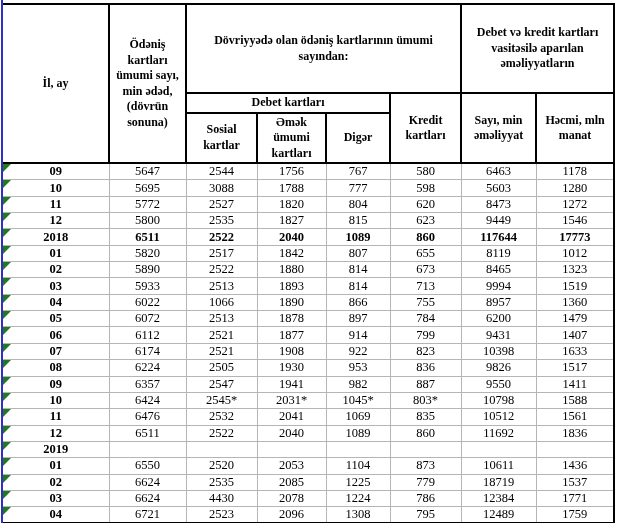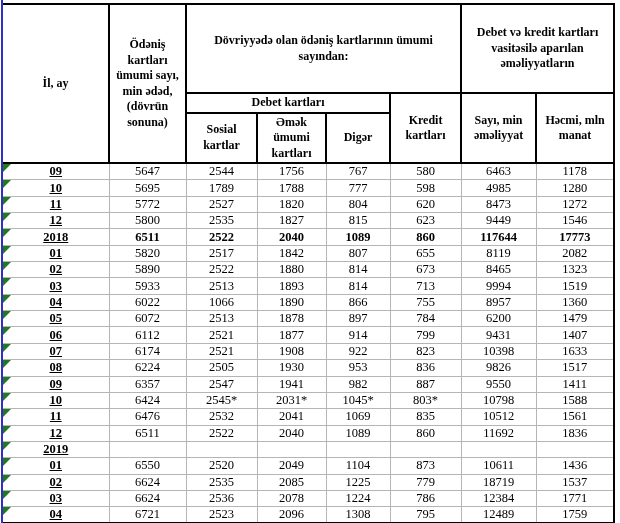--- a/index.html
+++ b/index.html
@@ -45,21 +45,21 @@
     border: 1px solid #b5b5b5;
     border-top: 1px solid #c2c2c2;
     font-size: 12.5px;
     text-align: center;
     vertical-align: middle;
     height: 16.35px;
     padding: 0 2px;
     white-space: nowrap;
     overflow: hidden;
   }
-  tbody td:first-child { border-left: none; text-decoration: underline; }
+  tbody td:first-child { border-left: none; }
   tbody td.label-cell { font-weight: bold; position: relative; }
   tbody tr.bold-row td { font-weight: bold; }
   .flag {
     position: absolute;
     left: 0; top: 0;
     width: 0; height: 0;
     border-top: 8px solid #217a21;
     border-right: 8px solid transparent;
   }
 </style>
@@ -106,25 +106,25 @@
     <td class="val">2544</td>
     <td class="val">1756</td>
     <td class="val">767</td>
     <td class="val">580</td>
     <td class="val">6463</td>
     <td class="val">1178</td>
   </tr>
         <tr>
     <td class="label-cell"><span class="flag"></span><span class="lbl">10</span></td>
     <td class="val">5695</td>
-    <td class="val">1789</td>
+    <td class="val">3088</td>
     <td class="val">1788</td>
     <td class="val">777</td>
     <td class="val">598</td>
-    <td class="val">4985</td>
+    <td class="val">5603</td>
     <td class="val">1280</td>
   </tr>
         <tr>
     <td class="label-cell"><span class="flag"></span><span class="lbl">11</span></td>
     <td class="val">5772</td>
     <td class="val">2527</td>
     <td class="val">1820</td>
     <td class="val">804</td>
     <td class="val">620</td>
     <td class="val">8473</td>
@@ -151,21 +151,21 @@
     <td class="val">17773</td>
   </tr>
         <tr>
     <td class="label-cell"><span class="flag"></span><span class="lbl">01</span></td>
     <td class="val">5820</td>
     <td class="val">2517</td>
     <td class="val">1842</td>
     <td class="val">807</td>
     <td class="val">655</td>
     <td class="val">8119</td>
-    <td class="val">2082</td>
+    <td class="val">1012</td>
   </tr>
         <tr>
     <td class="label-cell"><span class="flag"></span><span class="lbl">02</span></td>
     <td class="val">5890</td>
     <td class="val">2522</td>
     <td class="val">1880</td>
     <td class="val">814</td>
     <td class="val">673</td>
     <td class="val">8465</td>
     <td class="val">1323</td>
@@ -277,40 +277,40 @@
     <td class="val"></td>
     <td class="val"></td>
     <td class="val"></td>
     <td class="val"></td>
     <td class="val"></td>
   </tr>
         <tr>
     <td class="label-cell"><span class="flag"></span><span class="lbl">01</span></td>
     <td class="val">6550</td>
     <td class="val">2520</td>
-    <td class="val">2049</td>
+    <td class="val">2053</td>
     <td class="val">1104</td>
     <td class="val">873</td>
     <td class="val">10611</td>
     <td class="val">1436</td>
   </tr>
         <tr>
     <td class="label-cell"><span class="flag"></span><span class="lbl">02</span></td>
     <td class="val">6624</td>
     <td class="val">2535</td>
     <td class="val">2085</td>
     <td class="val">1225</td>
     <td class="val">779</td>
     <td class="val">18719</td>
     <td class="val">1537</td>
   </tr>
         <tr>
     <td class="label-cell"><span class="flag"></span><span class="lbl">03</span></td>
     <td class="val">6624</td>
-    <td class="val">2536</td>
+    <td class="val">4430</td>
     <td class="val">2078</td>
     <td class="val">1224</td>
     <td class="val">786</td>
     <td class="val">12384</td>
     <td class="val">1771</td>
   </tr>
         <tr>
     <td class="label-cell"><span class="flag"></span><span class="lbl">04</span></td>
     <td class="val">6721</td>
     <td class="val">2523</td>

